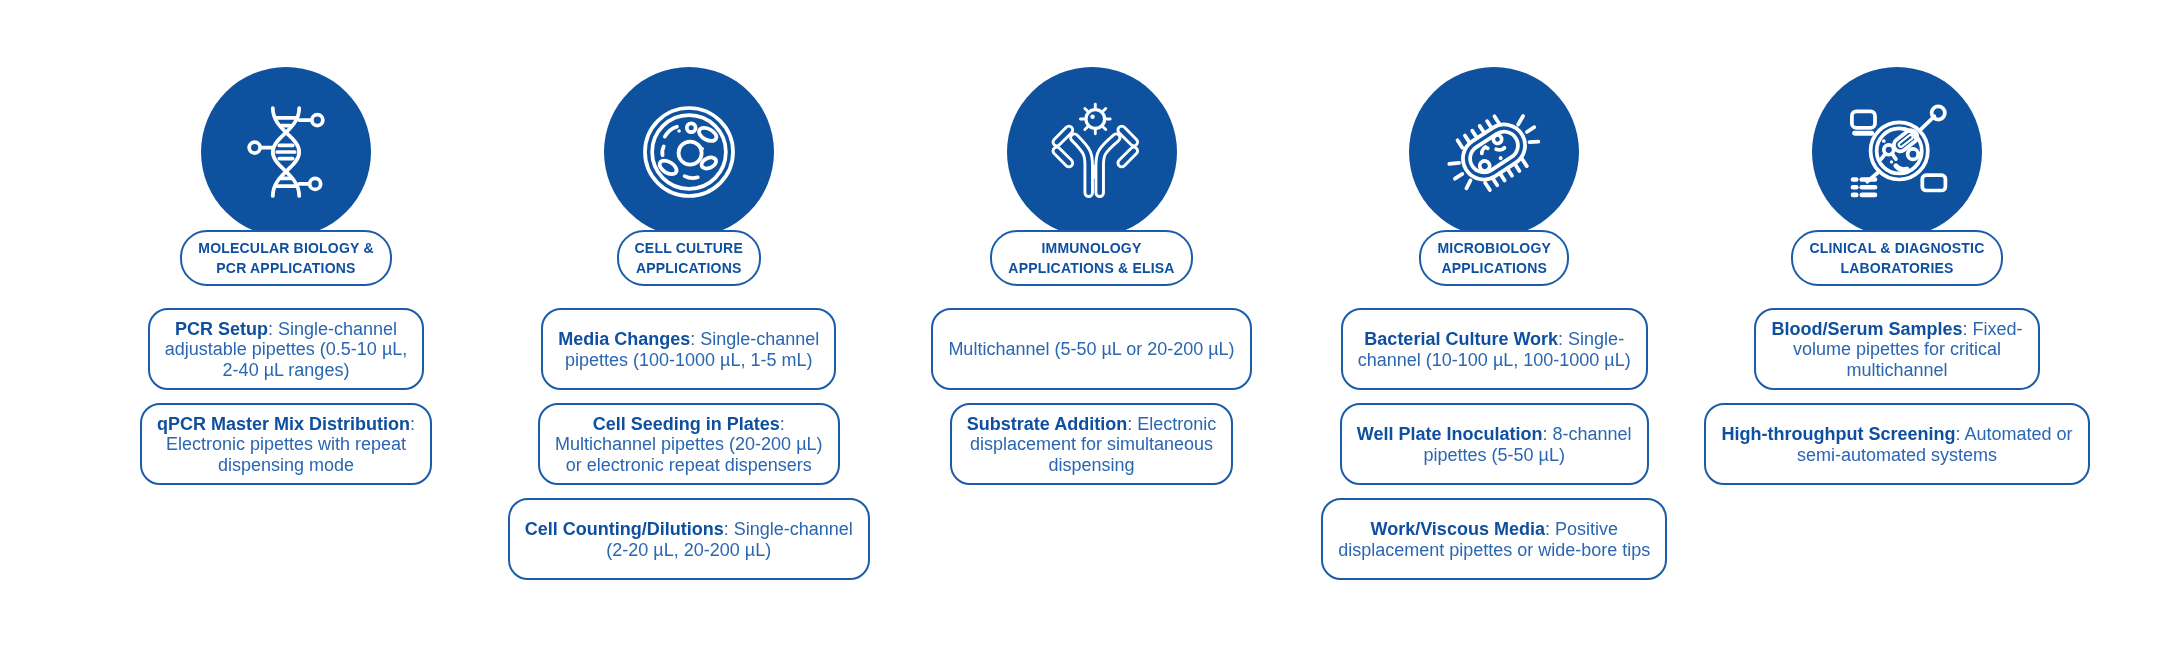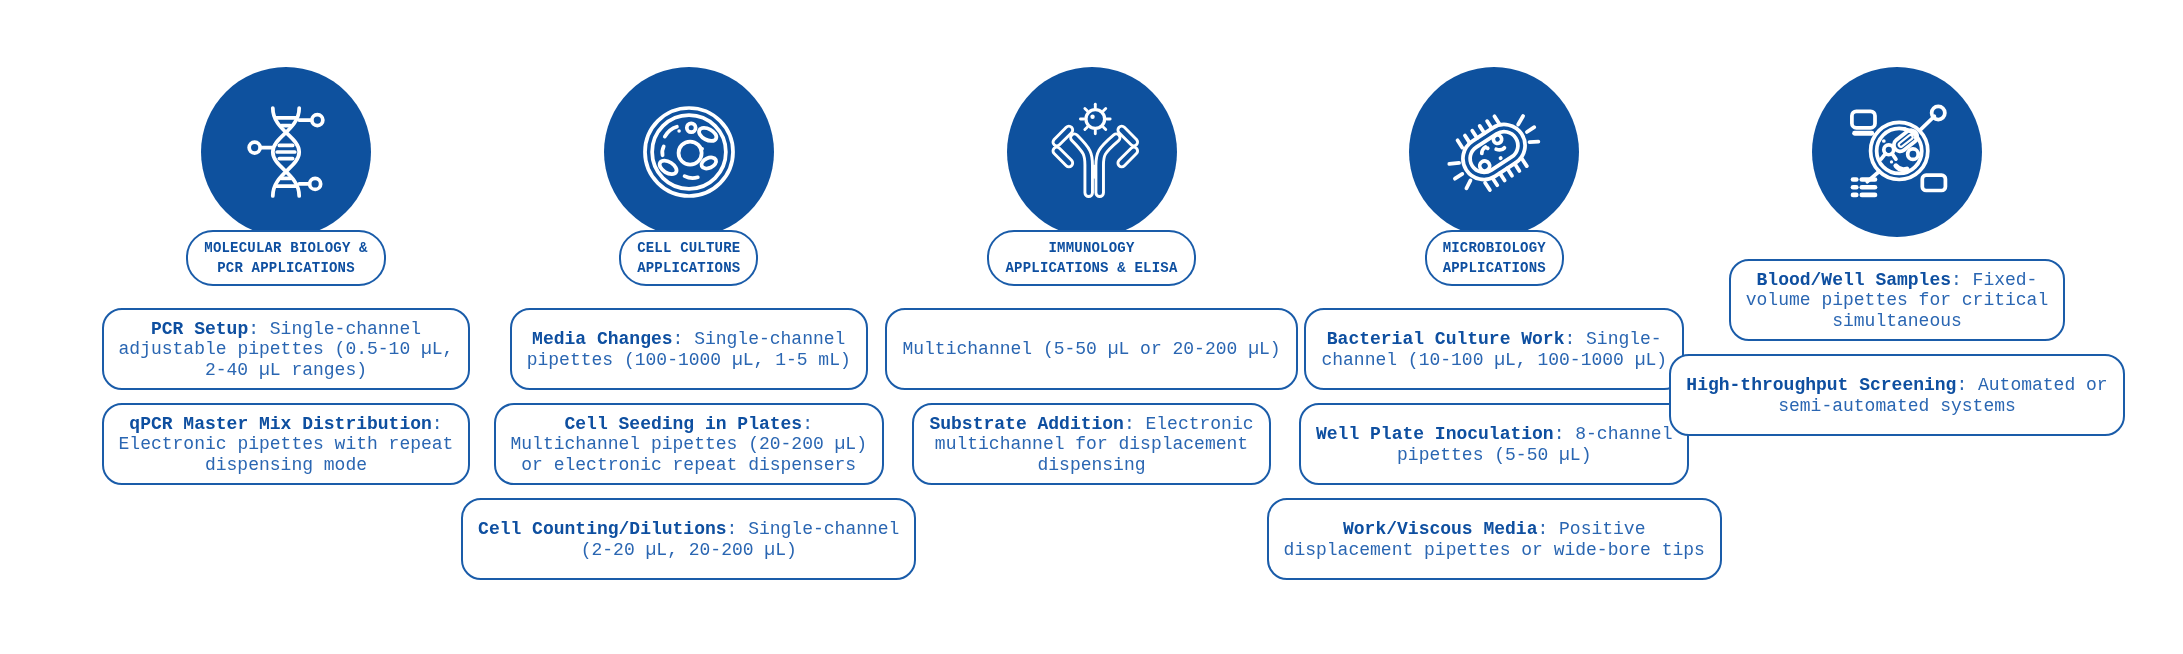--- a/index.html
+++ b/index.html
@@ -1,21 +1,21 @@
 <!DOCTYPE html>
 <html style="--background: #ffffff; --circle-fill: #0E519E; --line-blue: #1A5CA9; --text-regular: #2A66B2; --text-bold: #0E4FA0;"><head>
 <meta charset="utf-8">
 <style>
   html,body{margin:0;padding:0;background:#fff;}
   .stage{
     width:2183px;height:654px;box-sizing:border-box;
     background:var(--background,#fff);
     padding:67px 88px 12px;
     display:flex;justify-content:space-between;
-    font-family:Liberation Mono, monospace;
+    font-family:Liberation Sans, sans-serif;
     overflow:hidden;
   }
   .column{flex:0 0 auto;width:396px;display:flex;flex-direction:column;align-items:center;}
   .circle{
     width:170px;height:170px;border-radius:50%;
     background:var(--circle-fill,#0e519e);
     display:flex;align-items:center;justify-content:center;
     flex:0 0 auto;
   }
   .circle svg{width:110px;height:110px;display:block;}
@@ -154,21 +154,21 @@
       <div class="pill">
         <div class="line">IMMUNOLOGY</div>
         <div class="line">APPLICATIONS &amp; ELISA</div>
       </div>
       <div class="boxes">
         <div class="box">
           <div class="line"><span>Multichannel (5-50 µL or 20-200 µL)</span></div>
         </div>
         <div class="box">
           <div class="line"><b>Substrate Addition</b><span>: Electronic</span></div>
-          <div class="line"><span>multichannel for displacement</span></div>
+          <div class="line"><span>displacement for simultaneous</span></div>
           <div class="line"><span>dispensing</span></div>
         </div>
       </div>
     </div>
     <div class="column">
       <div class="circle">
         <svg viewBox="0 0 100 100" fill="none" stroke="#fff" stroke-width="3.4" stroke-linecap="round" stroke-linejoin="round">
   <g transform="rotate(-33 50 50)">
    <rect x="20" y="31" width="60" height="38" rx="19"></rect>
    <rect x="26.5" y="37.5" width="47" height="25" rx="12.5"></rect>
@@ -243,25 +243,29 @@
    <path d="M34 67.5 L23 77"></path>
    <path d="M10 75 h3" stroke-width="4.2"></path>
           <path d="M18 75 H30" stroke-width="4.2"></path>
    <path d="M10 82 h3" stroke-width="4.2"></path>
           <path d="M18 82 H30" stroke-width="4.2"></path>
    <path d="M10 89 h3" stroke-width="4.2"></path>
           <path d="M18 89 H30" stroke-width="4.2"></path>
    <rect x="73" y="71" width="21" height="14" rx="3.5"></rect>
  </svg>
       </div>
-      <div class="boxes">
-        <div class="box">
-          <div class="line"><b>Blood/Well Samples</b><span>: Fixed-</span></div>
+      <div class="pill">
+        <div class="line">CLINICAL &amp; DIAGNOSTIC</div>
+        <div class="line">LABORATORIES</div>
+      </div>
+      <div class="boxes">
+        <div class="box">
+          <div class="line"><b>Blood/Serum Samples</b><span>: Fixed-</span></div>
           <div class="line"><span>volume pipettes for critical</span></div>
-          <div class="line"><span>simultaneous</span></div>
+          <div class="line"><span>multichannel</span></div>
         </div>
         <div class="box">
           <div class="line"><b>High-throughput Screening</b><span>: Automated or</span></div>
           <div class="line"><span>semi-automated systems</span></div>
         </div>
       </div>
     </div>
   </div>
 
 </body></html>

